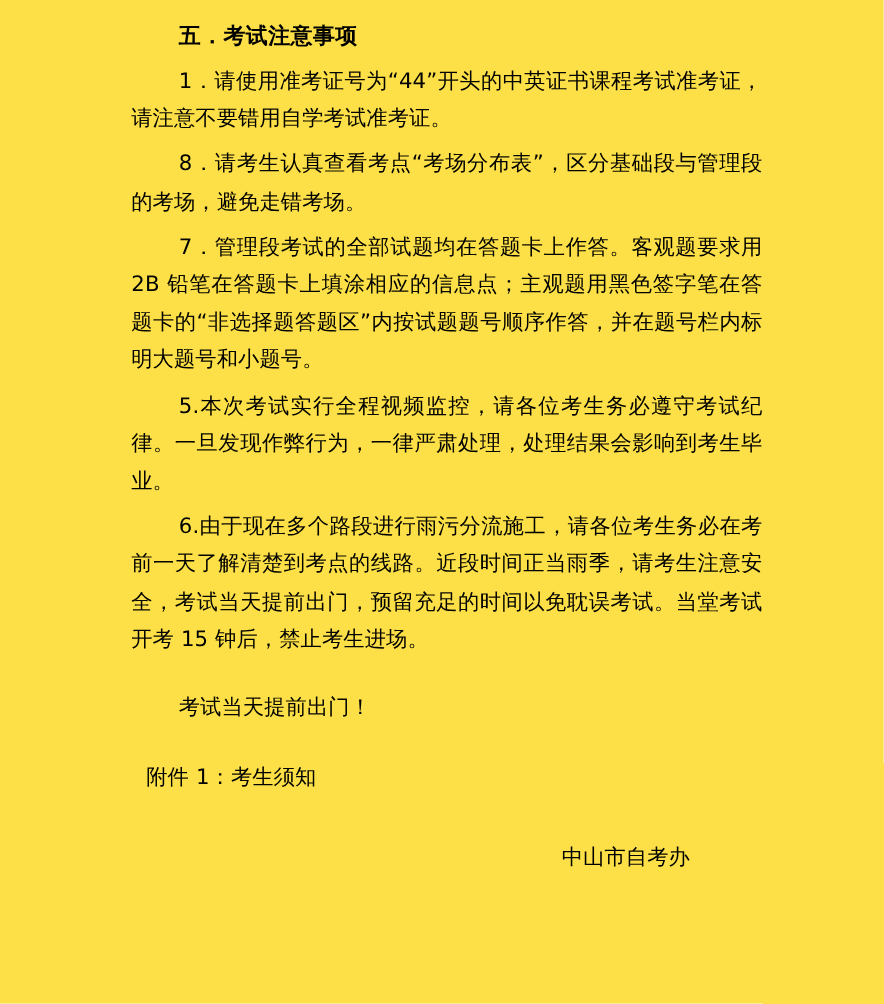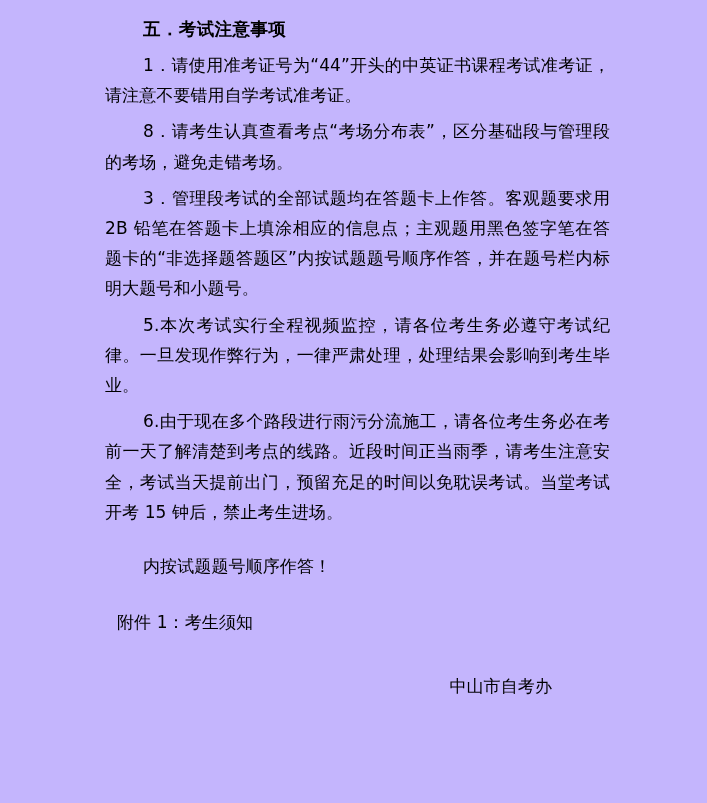--- a/index.html
+++ b/index.html
@@ -12,21 +12,21 @@
     width: 707px;
     height: 803px;
     overflow: hidden;
     font-family: "DejaVu Sans", "Liberation Sans", sans-serif;
     color: #000000;
   }
   .page {
     position: relative;
     width: 707px;
     height: 803px;
-    background: #c4b5fd;
+    background: #fde047;
     box-sizing: border-box;
     padding: 0;
   }
   .doc-body {
     position: absolute;
     left: 105px;
     top: 14px;
     width: 505px;
   }
   .section-heading {
@@ -82,28 +82,28 @@
 
 <div class="page">
   <div class="doc-body">
 
     <h2 class="section-heading">五．考试注意事项</h2>
 
     <p class="para">1．请使用准考证号为“44”开头的中英证书课程考试准考证，请注意不要错用自学考试准考证。</p>
 
     <p class="para">8．请考生认真查看考点“考场分布表”，区分基础段与管理段的考场，避免走错考场。</p>
 
-    <p class="para">3．管理段考试的全部试题均在答题卡上作答。客观题要求用 2B 铅笔在答题卡上填涂相应的信息点；主观题用黑色签字笔在答题卡的“非选择题答题区”内按试题题号顺序作答，并在题号栏内标明大题号和小题号。</p>
+    <p class="para">7．管理段考试的全部试题均在答题卡上作答。客观题要求用 2B 铅笔在答题卡上填涂相应的信息点；主观题用黑色签字笔在答题卡的“非选择题答题区”内按试题题号顺序作答，并在题号栏内标明大题号和小题号。</p>
 
 
     <p class="para">5.本次考试实行全程视频监控，请各位考生务必遵守考试纪律。一旦发现作弊行为，一律严肃处理，处理结果会影响到考生毕业。</p>
 
     <p class="para">6.由于现在多个路段进行雨污分流施工，请各位考生务必在考前一天了解清楚到考点的线路。近段时间正当雨季，请考生注意安全，考试当天提前出门，预留充足的时间以免耽误考试。当堂考试开考 15 钟后，禁止考生进场。</p>
 
-    <p class="closing">内按试题题号顺序作答！</p>
+    <p class="closing">考试当天提前出门！</p>
 
     <div class="attachments">
       <p class="attach-line">附件 1：考生须知</p>
     </div>
 
     <div class="signature">
       <p class="sign-line">中山市自考办</p>
 
     </div>
 

